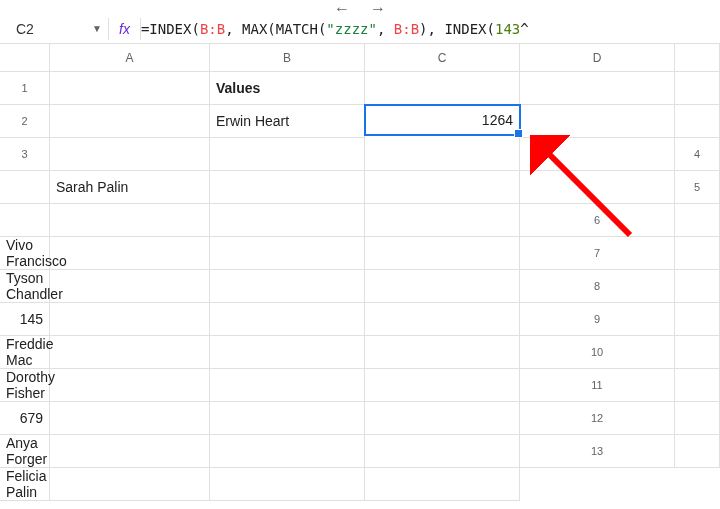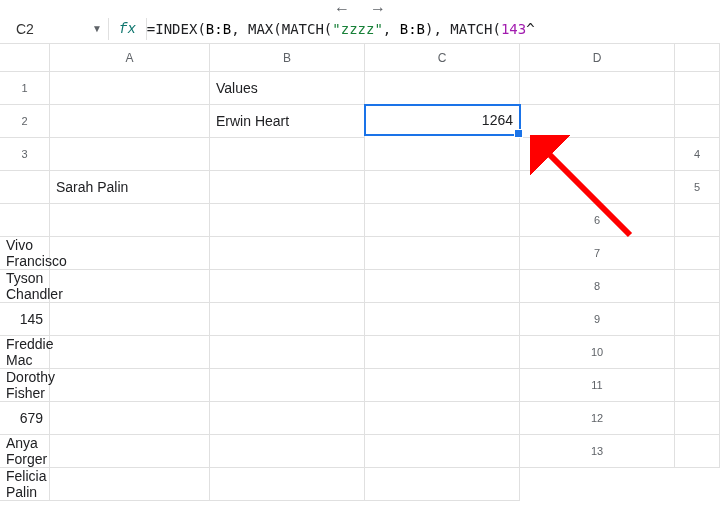--- a/index.html
+++ b/index.html
@@ -45,36 +45,36 @@
     color: #5f6368;
     font-size: 10px;
   }
   .fx-divider {
     width: 1px;
     height: 22px;
     background: #e0e0e0;
   }
   .fx-label {
     font-style: italic;
-    color: #0f766e;
+    color: #6d28d9;
     font-size: 14px;
     padding: 0 10px;
-    font-family: Liberation Mono, monospace;
+    font-family: Liberation Sans, sans-serif;
   }
   .formula-input {
     flex: 1;
     font-family: 'Consolas', monospace;
     font-size: 14px;
     color: #202124;
     white-space: nowrap;
     overflow: hidden;
   }
-  .formula-input .ref { color: #000000; text-align: center; }
+  .formula-input .ref { color: #ef4444; text-align: center; }
   .formula-input .str { color: #188038; }
-  .formula-input .num { color: #a21caf; }
+  .formula-input .num { color: #4d7c0f; }
   .grid {
     display: grid;
     grid-template-columns: 50px 160px 155px 155px 155px 45px;
   }
   .col-header, .row-header, .corner {
     background: #fff;
     border-right: 1px solid #e0e0e0;
     border-bottom: 1px solid #e0e0e0;
     display: flex;
     align-items: center;
@@ -92,21 +92,21 @@
     border-bottom: 1px solid #e0e0e0;
     height: 33px;
     display: flex;
     align-items: center;
     padding: 0 6px;
     font-size: 14px;
     color: #202124;
     position: relative;
   }
   .cell.right { justify-content: flex-end; }
-  .cell.bold { font-weight: normal; }
+  .cell.bold { font-weight: bold; }
   .cell.selected {
     border: 2px solid #1a73e8;
     z-index: 2;
     margin: -1px;
     height: 32px;
   }
   .cell.selected::after {
     content: '';
     position: absolute;
     right: -4px;
@@ -134,21 +134,21 @@
 
 <div class="formula-bar">
   <div class="name-box">
     <span>C2</span>
     <span class="name-box-dropdown">▼</span>
   </div>
   <div class="fx-divider"></div>
   <div class="fx-label">fx</div>
   <div class="fx-divider"></div>
   <div class="formula-input">
-    <span>=INDEX(</span><span class="ref">B:B</span><span>, MAX(MATCH(</span><span class="str">"zzzz"</span><span>, </span><span class="ref">B:B</span><span>), MATCH(</span><span class="num">143</span><span>^</span>
+    <span>=INDEX(</span><span class="ref">B:B</span><span>, MAX(MATCH(</span><span class="str">"zzzz"</span><span>, </span><span class="ref">B:B</span><span>), INDEX(</span><span class="num">143</span><span>^</span>
   </div>
 </div>
 
 <div class="grid">
   <div class="corner"></div>
   <div class="col-header">A</div>
   <div class="col-header">B</div>
   <div class="col-header">C</div>
   <div class="col-header">D</div>
   <div class="col-header"></div>

